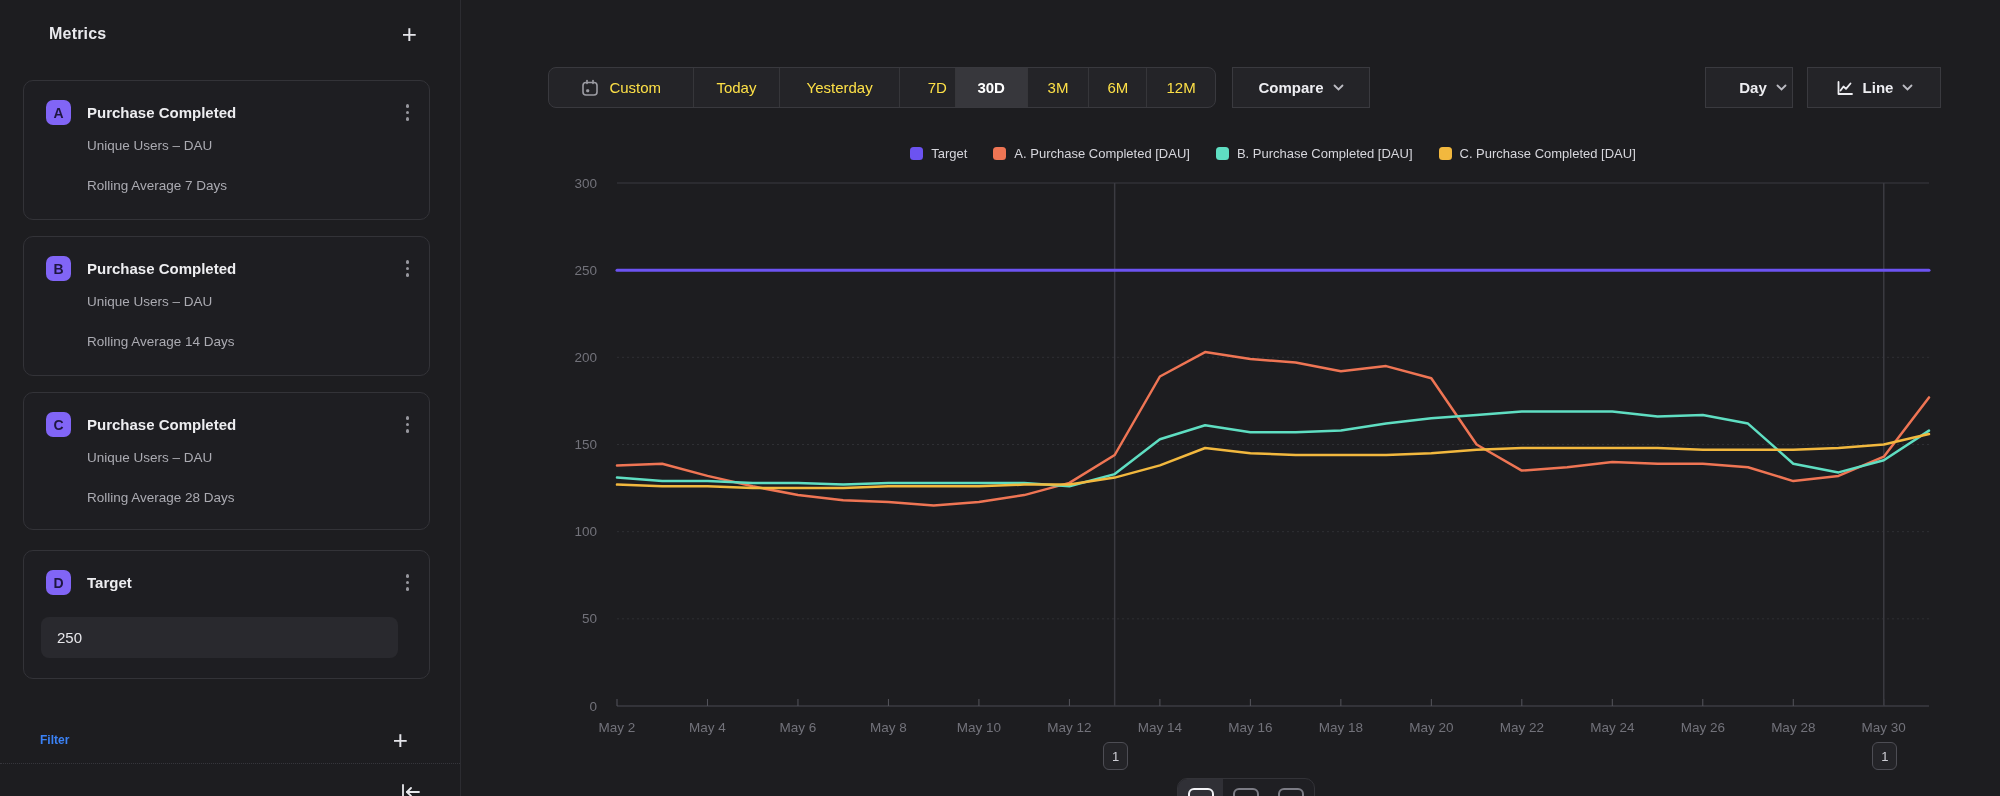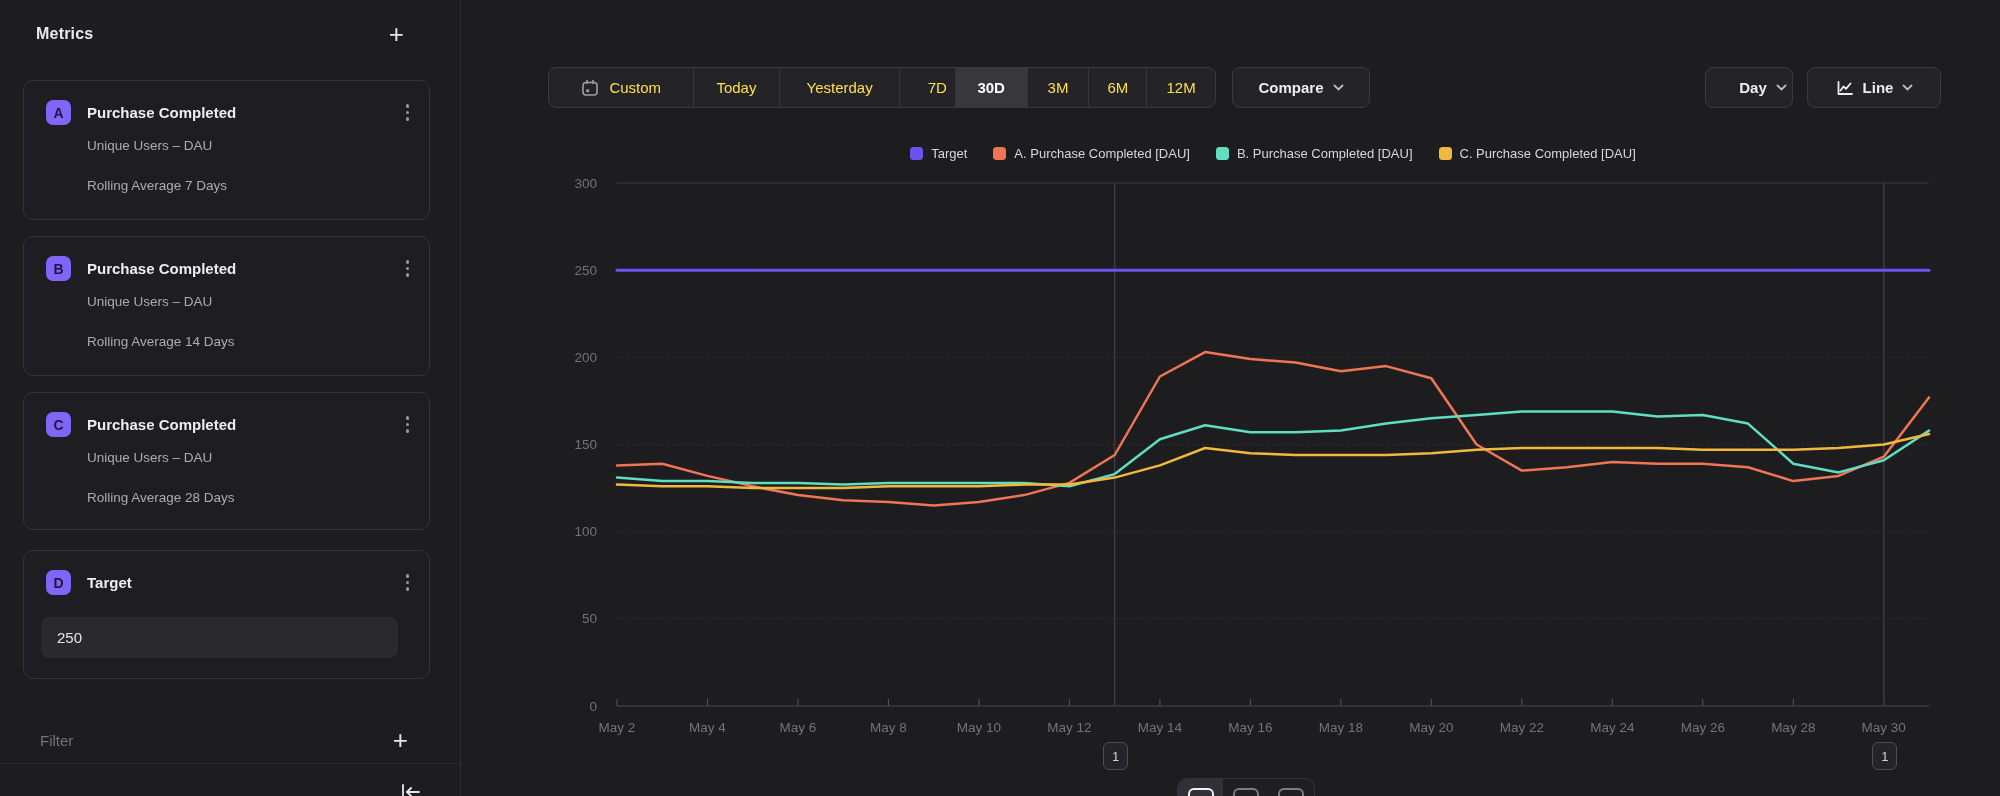--- a/index.html
+++ b/index.html
@@ -1,46 +1,46 @@
 <!DOCTYPE html>
 <html><head>
 <meta charset="utf-8">
 <style>
   html,body{margin:0;padding:0;background:#111114;}
   .app{position:relative;width:2000px;height:796px;background:#1d1d20;overflow:hidden;
        font-family:"Liberation Sans",sans-serif;color:#ececef;}
   
   .sidebar{position:absolute;left:0;top:0;width:460px;height:796px;border-right:1px solid #2c2c31;background:#1d1d20;}
-  .sb-header{position:absolute;left:36px;top:24px;width:368px;display:flex;justify-content:space-between;align-items:center;}
+  .sb-header{position:absolute;left:49px;top:24px;width:368px;display:flex;justify-content:space-between;align-items:center;}
   .sb-title{font-size:16px;font-weight:700;color:#e9e9ed;letter-spacing:.2px;}
   .plus{font-size:26px;font-weight:300;color:#e4e4e9;line-height:20px;cursor:pointer;}
   .card{position:absolute;left:23px;width:405px;border:1px solid #333338;border-radius:10px;background:#1e1e22;}
   .card-head{position:absolute;top:19px;left:22px;right:16px;display:flex;align-items:center;}
   .mbadge{width:25px;height:25px;border-radius:7px;background:#8165f6;color:#1e1640;font-size:14px;font-weight:700;
           display:flex;align-items:center;justify-content:center;flex:0 0 25px;}
   .card-title{margin-left:16px;font-size:15px;font-weight:700;color:#ededf0;flex:1;}
   .kebab{display:flex;flex-direction:column;gap:3px;padding:2px 4px;cursor:pointer;}
   .kebab i{width:3.4px;height:3.4px;border-radius:50%;background:#97979e;display:block;}
   .card-sub{position:absolute;left:63px;font-size:13.5px;color:#ababb2;}
   .sub1{top:57px;} .sub2{top:97px;}
   .target-input{position:absolute;left:17px;top:66px;width:341px;height:41px;background:#29292e;border-radius:8px;
     font-size:15px;color:#e7e7eb;display:flex;align-items:center;padding-left:16px;}
   .filter-row{position:absolute;left:40px;top:730px;width:368px;display:flex;justify-content:space-between;align-items:center;}
-  .filter-label{font-size:15px;font-weight:400;color:#737373;}
+  .filter-label{font-size:12px;font-weight:700;color:#3b82f6;}
   .sb-divider{position:absolute;left:0;top:763px;width:460px;border-top:1px dotted #3f3f46;opacity:.75;}
   .collapse-btn{position:absolute;left:398px;top:782px;cursor:pointer;}
   
   .seg{position:absolute;left:1008px;top:67px;height:41px;display:flex;background:#242428;border:1px solid #39393e;
        border-radius:8px;overflow:hidden;box-sizing:border-box;}
   .seg{left:548px;width:668px;}
   .seg-item{display:flex;align-items:center;justify-content:center;gap:9px;font-size:15px;color:#fde047;
             border-left:1px solid #36363a;cursor:pointer;box-sizing:border-box;}
   .seg-item:first-child{border-left:none;}
   .seg-item.active{background:#37373c;color:#ffffff;font-weight:700;}
-  .btn{position:absolute;top:67px;height:41px;background:#242428;border:1px solid #3a3a3f;border-radius:8px;
+  .btn{position:absolute;top:67px;height:41px;background:#242428;border:1px solid #3a3a3f;border-radius:0;
        display:flex;align-items:center;justify-content:center;gap:9px;font-size:15px;font-weight:700;color:#ededf1;
        box-sizing:border-box;cursor:pointer;}
   .icon{display:block;}
   
   .legend{position:absolute;left:617px;top:146px;width:1312px;display:flex;justify-content:center;gap:26px;}
   .legend-item{display:flex;align-items:center;gap:8px;font-size:13px;color:#d6d6dc;cursor:pointer;}
   .legend-item i{width:13px;height:13px;border-radius:3.5px;display:block;}
   
   #chart-svg{position:absolute;left:0;top:0;}
   .ann-badge{position:absolute;top:742px;width:23px;height:26px;border:1px solid #4d4d54;border-radius:6px;

